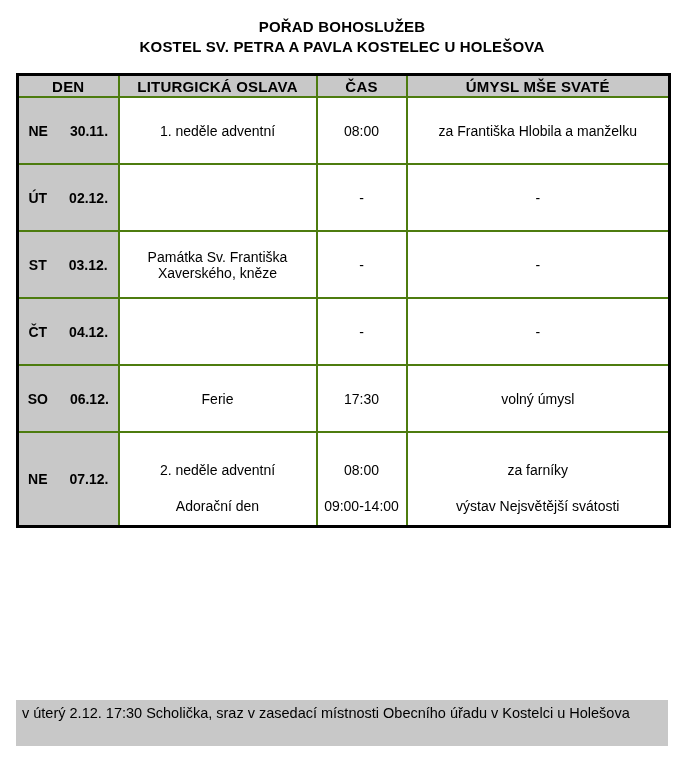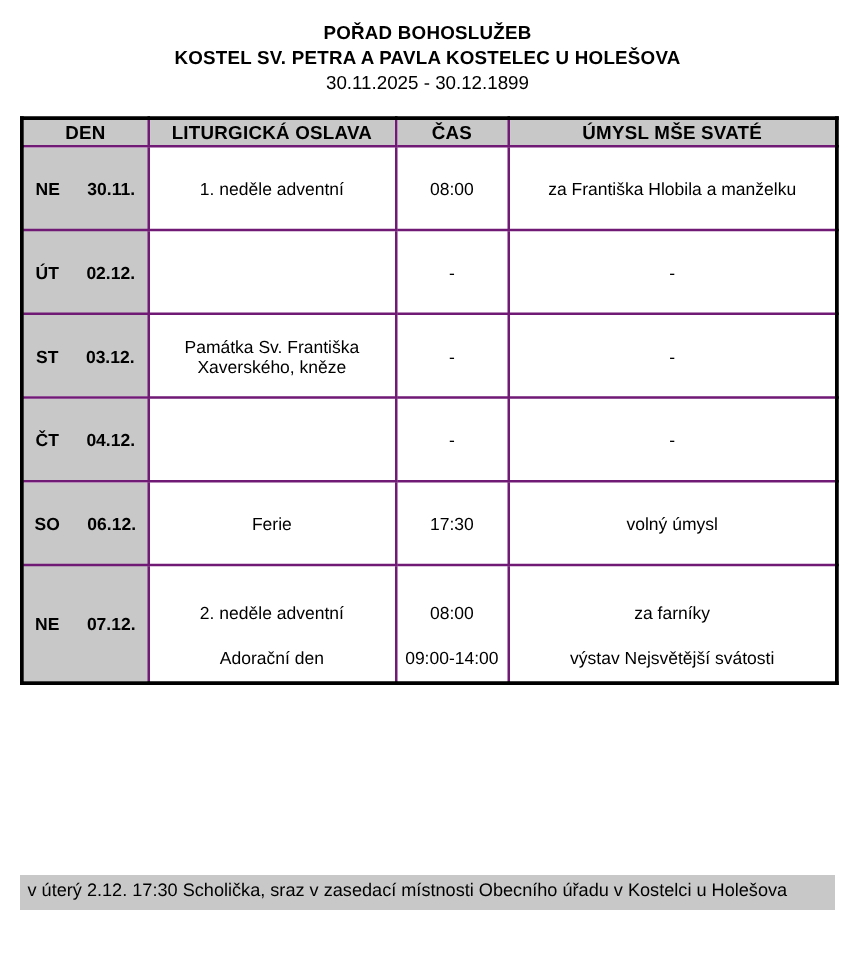--- a/index.html
+++ b/index.html
@@ -39,21 +39,21 @@
   
   table.schedule {
     border-collapse: collapse;
     table-layout: fixed;
     width: 652px;
     margin: 16px 0 0 16px;
     border: 3px solid #000000;
   }
   table.schedule th,
   table.schedule td {
-    border: 2px solid #701a75;
+    border: 2px solid #4d7c0f;
     text-align: center;
     vertical-align: middle;
     font-size: 14px;
     padding: 0 3px;
     overflow: hidden;
   }
   table.schedule th {
     background: #c8c8c8;
     font-weight: bold;
     font-size: 15px;
@@ -91,35 +91,34 @@
   }
 
   
   .footer-note {
     position: absolute;
     left: 16px;
     top: 700px;
     width: 652px;
     box-sizing: border-box;
     background: #c8c8c8;
-    padding: 3px 8px 5px 6px;
+    padding: 3px 8px 23px 6px;
     font-size: 14.5px;
     line-height: 20px;
     text-align: left;
   }
 </style>
 </head>
 <body>
 
 <div class="page">
 
   <div class="title-block">
     <div class="title-line1">POŘAD BOHOSLUŽEB</div>
     <div class="title-line2">KOSTEL SV. PETRA A PAVLA KOSTELEC U HOLEŠOVA</div>
-    <div class="title-line3">30.11.2025 - 30.12.1899</div>
   </div>
 
   <table class="schedule">
     <colgroup>
       <col style="width:101px">
       <col style="width:198px">
       <col style="width:90px">
       <col style="width:263px">
     </colgroup>
     <thead>

